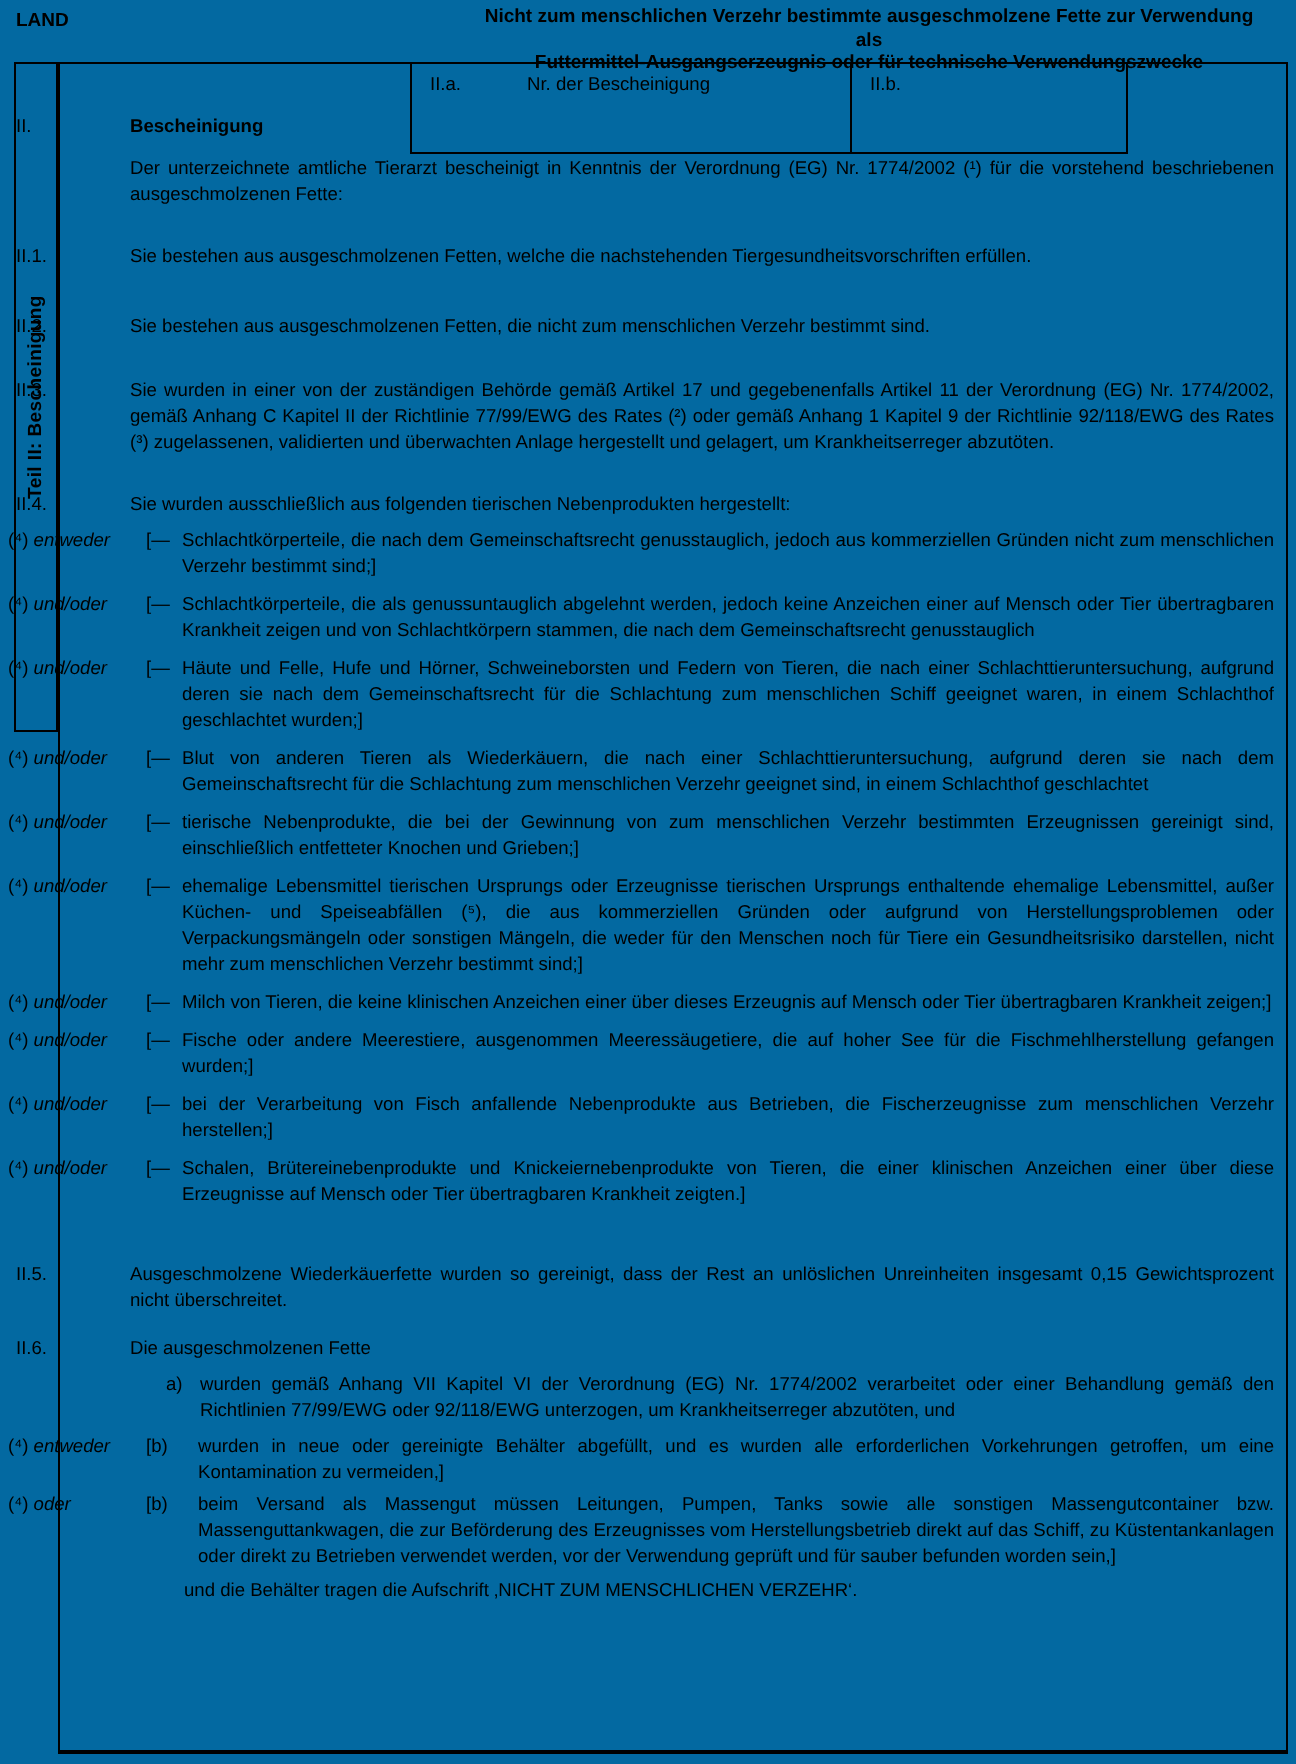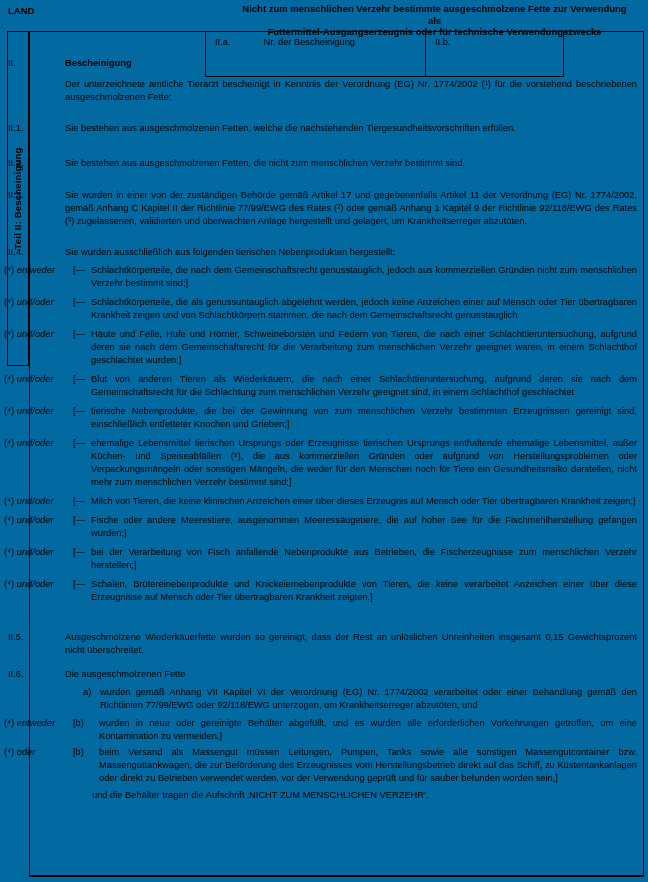--- a/index.html
+++ b/index.html
@@ -119,21 +119,21 @@
 
     <div class="lrow mb6">
       <div><span>(⁴)</span> <span class="word">und/oder</span></div>
       <div>[—</div>
       <div class="jt">Schlachtkörperteile, die als genussuntauglich abgelehnt werden, jedoch keine Anzeichen einer auf Mensch oder Tier übertragbaren Krankheit zeigen und von Schlachtkörpern stammen, die nach dem Gemeinschaftsrecht genusstauglich</div>
     </div>
 
     <div class="lrow mb6">
       <div><span>(⁴)</span> <span class="word">und/oder</span></div>
       <div>[—</div>
-      <div class="jt">Häute und Felle, Hufe und Hörner, Schweineborsten und Federn von Tieren, die nach einer Schlachttieruntersuchung, aufgrund deren sie nach dem Gemeinschaftsrecht für die Verarbeitung zum menschlichen Verzehr geeignet waren, in einem Schlachthof geschlachtet wurden;]</div>
+      <div class="jt">Häute und Felle, Hufe und Hörner, Schweineborsten und Federn von Tieren, die nach einer Schlachttieruntersuchung, aufgrund deren sie nach dem Gemeinschaftsrecht für die Schlachtung zum menschlichen Schiff geeignet waren, in einem Schlachthof geschlachtet wurden;]</div>
     </div>
 
     <div class="lrow mb6">
       <div><span>(⁴)</span> <span class="word">und/oder</span></div>
       <div>[—</div>
       <div class="jt">Blut von anderen Tieren als Wiederkäuern, die nach einer Schlachttieruntersuchung, aufgrund deren sie nach dem Gemeinschaftsrecht für die Schlachtung zum menschlichen Verzehr geeignet sind, in einem Schlachthof geschlachtet</div>
     </div>
 
     <div class="lrow mb6">
       <div><span>(⁴)</span> <span class="word">und/oder</span></div>
@@ -161,21 +161,21 @@
 
     <div class="lrow mb6">
       <div><span>(⁴)</span> <span class="word">und/oder</span></div>
       <div>[—</div>
       <div class="jt">bei der Verarbeitung von Fisch anfallende Nebenprodukte aus Betrieben, die Fischerzeugnisse zum menschlichen Verzehr herstellen;]</div>
     </div>
 
     <div class="lrow mb27">
       <div><span>(⁴)</span> <span class="word">und/oder</span></div>
       <div>[—</div>
-      <div class="jt">Schalen, Brütereinebenprodukte und Knickeiernebenprodukte von Tieren, die keine verarbeitet Anzeichen einer über diese Erzeugnisse auf Mensch oder Tier übertragbaren Krankheit zeigten.]</div>
+      <div class="jt">Schalen, Brütereinebenprodukte und Knickeiernebenprodukte von Tieren, die einer klinischen Anzeichen einer über diese Erzeugnisse auf Mensch oder Tier übertragbaren Krankheit zeigten.]</div>
     </div>
 
     <div class="row mb11">
       <div>II.5.</div>
       <div class="jt">Ausgeschmolzene Wiederkäuerfette wurden so gereinigt, dass der Rest an unlöslichen Unreinheiten insgesamt 0,15 Gewichtsprozent nicht überschreitet.</div>
     </div>
 
     <div class="row mb5">
       <div>II.6.</div>
       <div>Die ausgeschmolzenen Fette</div>

